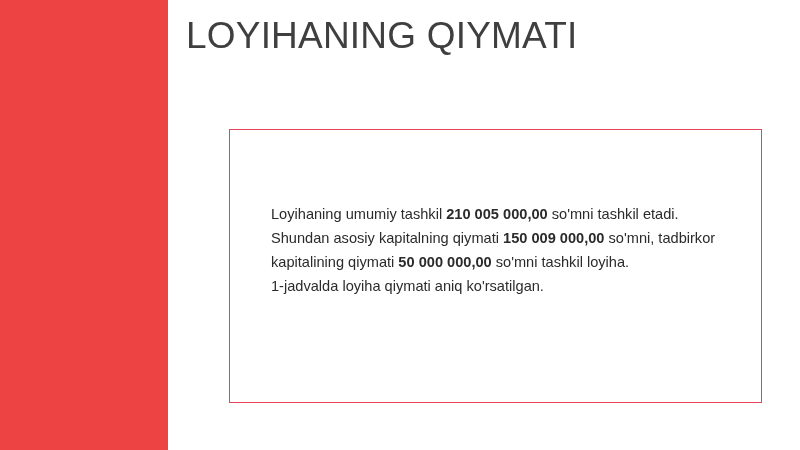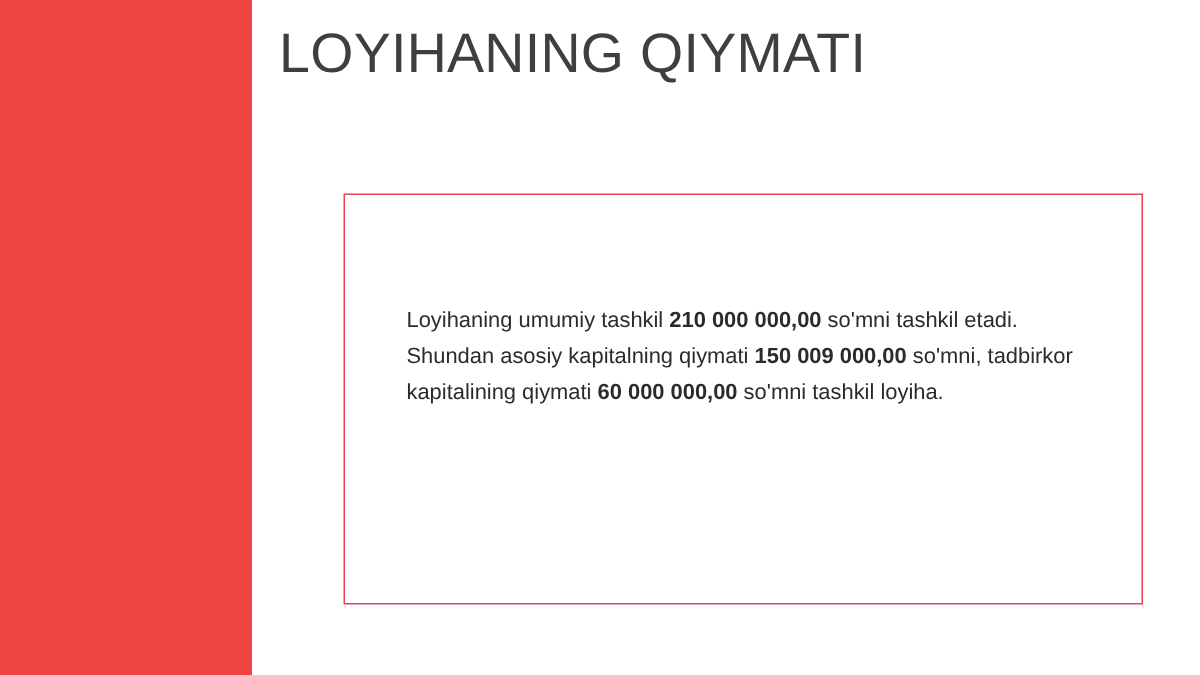--- a/index.html
+++ b/index.html
@@ -69,17 +69,18 @@
 <body>
 
 <div class="slide">
 
   <div class="left-bar"></div>
 
   <div class="slide-title">LOYIHANING QIYMATI</div>
 
   <div class="content-box">
     <div class="body-text">
-      <span>Loyihaning umumiy tashkil </span><b>210 000 000,00</b><span> so'mni tashkil etadi. Shundan asosiy kapitalning qiymati </span><b>150 009 000,00</b><span> so'mni, tadbirkor kapitalining qiymati </span><b>60 000 000,00</b><span> so'mni tashkil loyiha.</span>
+      <span>Loyihaning umumiy tashkil </span><b>210 005 000,00</b><span> so'mni tashkil etadi. Shundan asosiy kapitalning qiymati </span><b>150 009 000,00</b><span> so'mni, tadbirkor kapitalining qiymati </span><b>50 000 000,00</b><span> so'mni tashkil loyiha.</span>
+      <span class="line2">1-jadvalda loyiha qiymati aniq ko'rsatilgan.</span>
     </div>
   </div>
 
 </div>
 
 </body></html>

